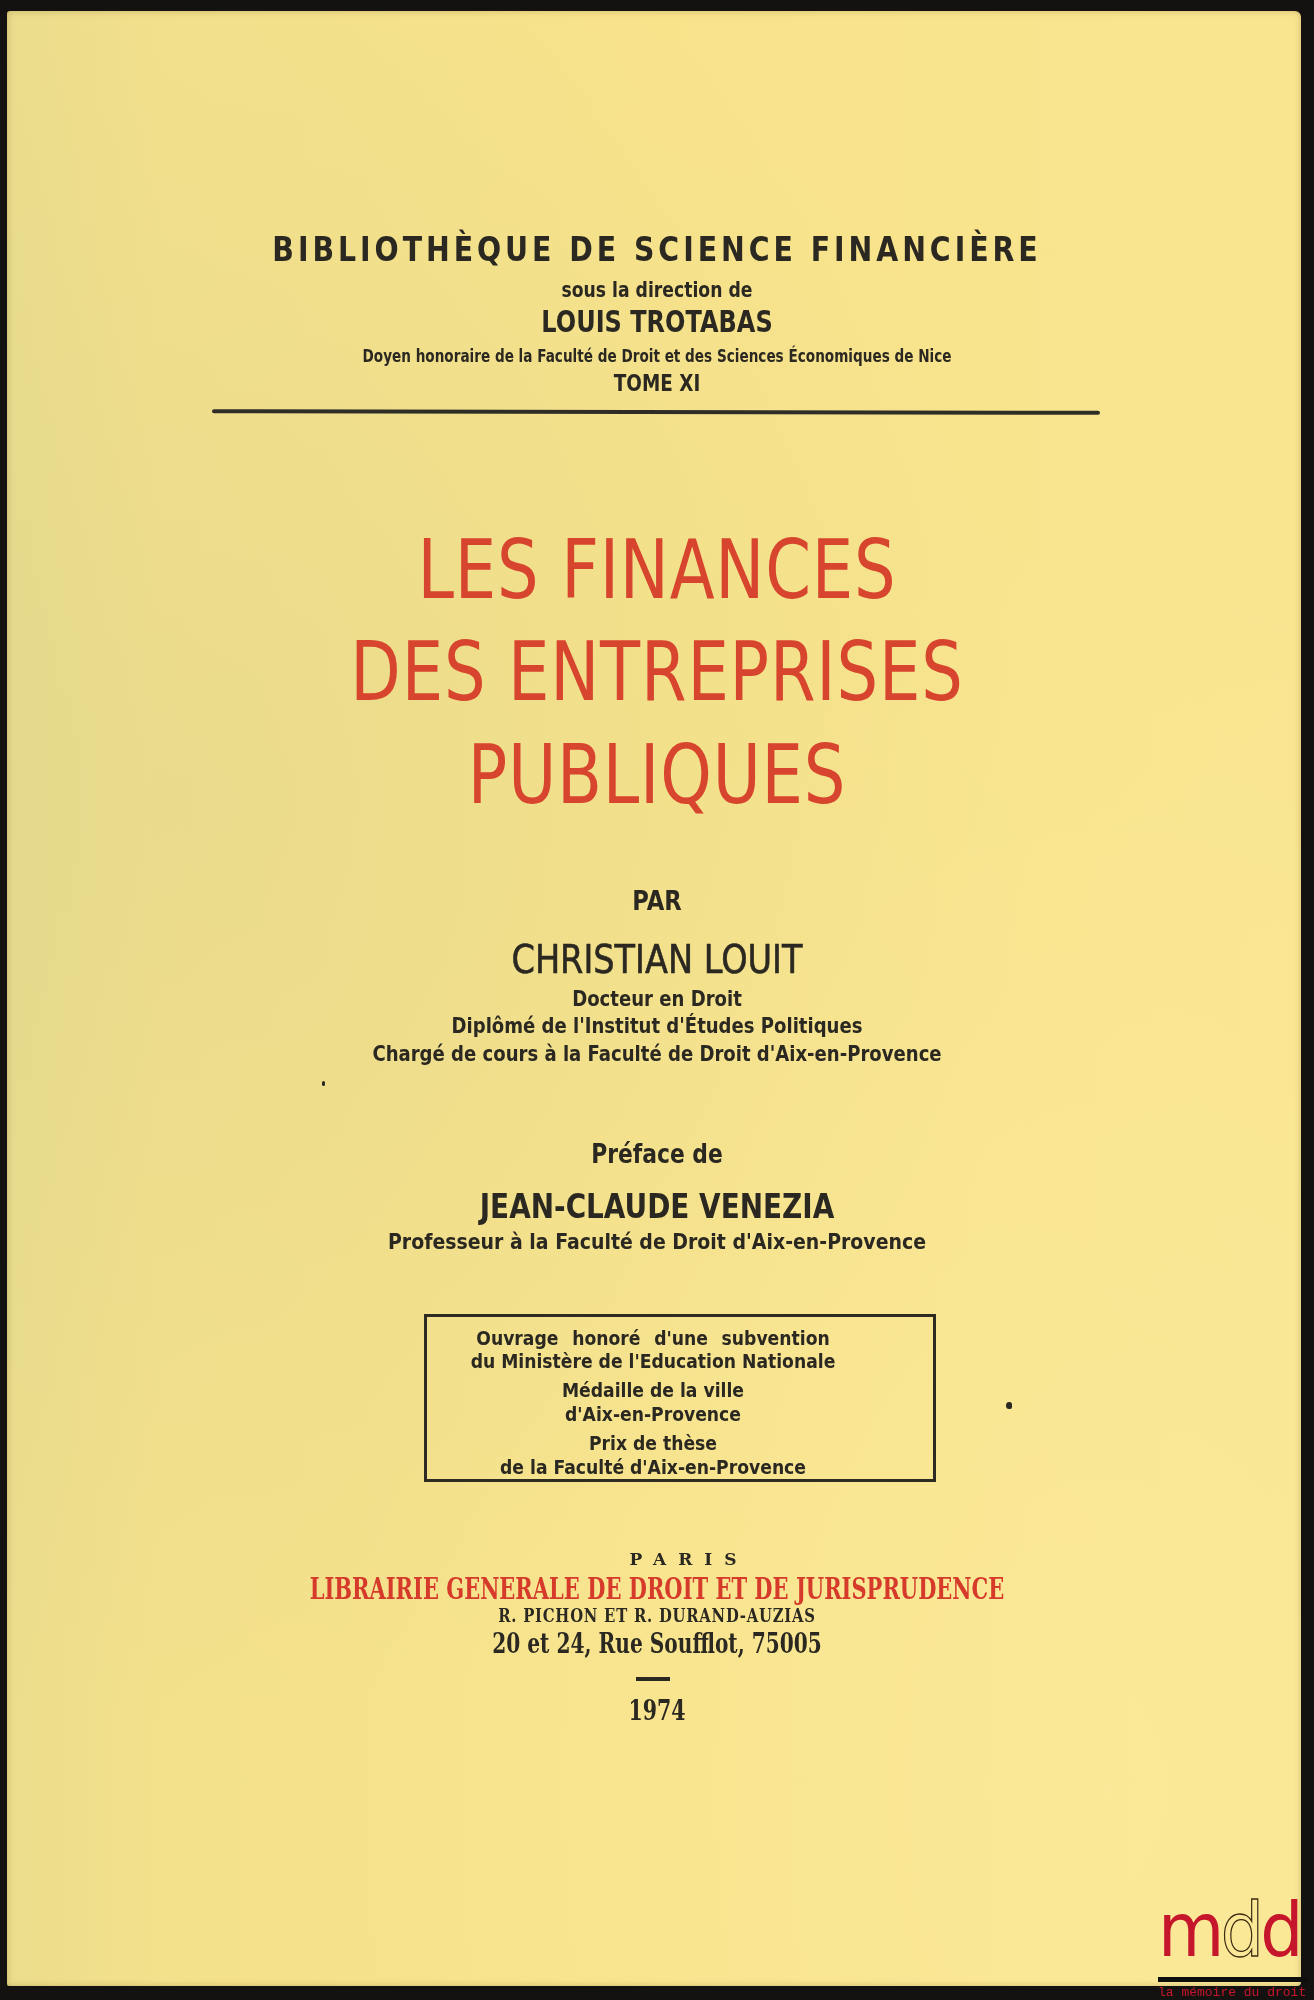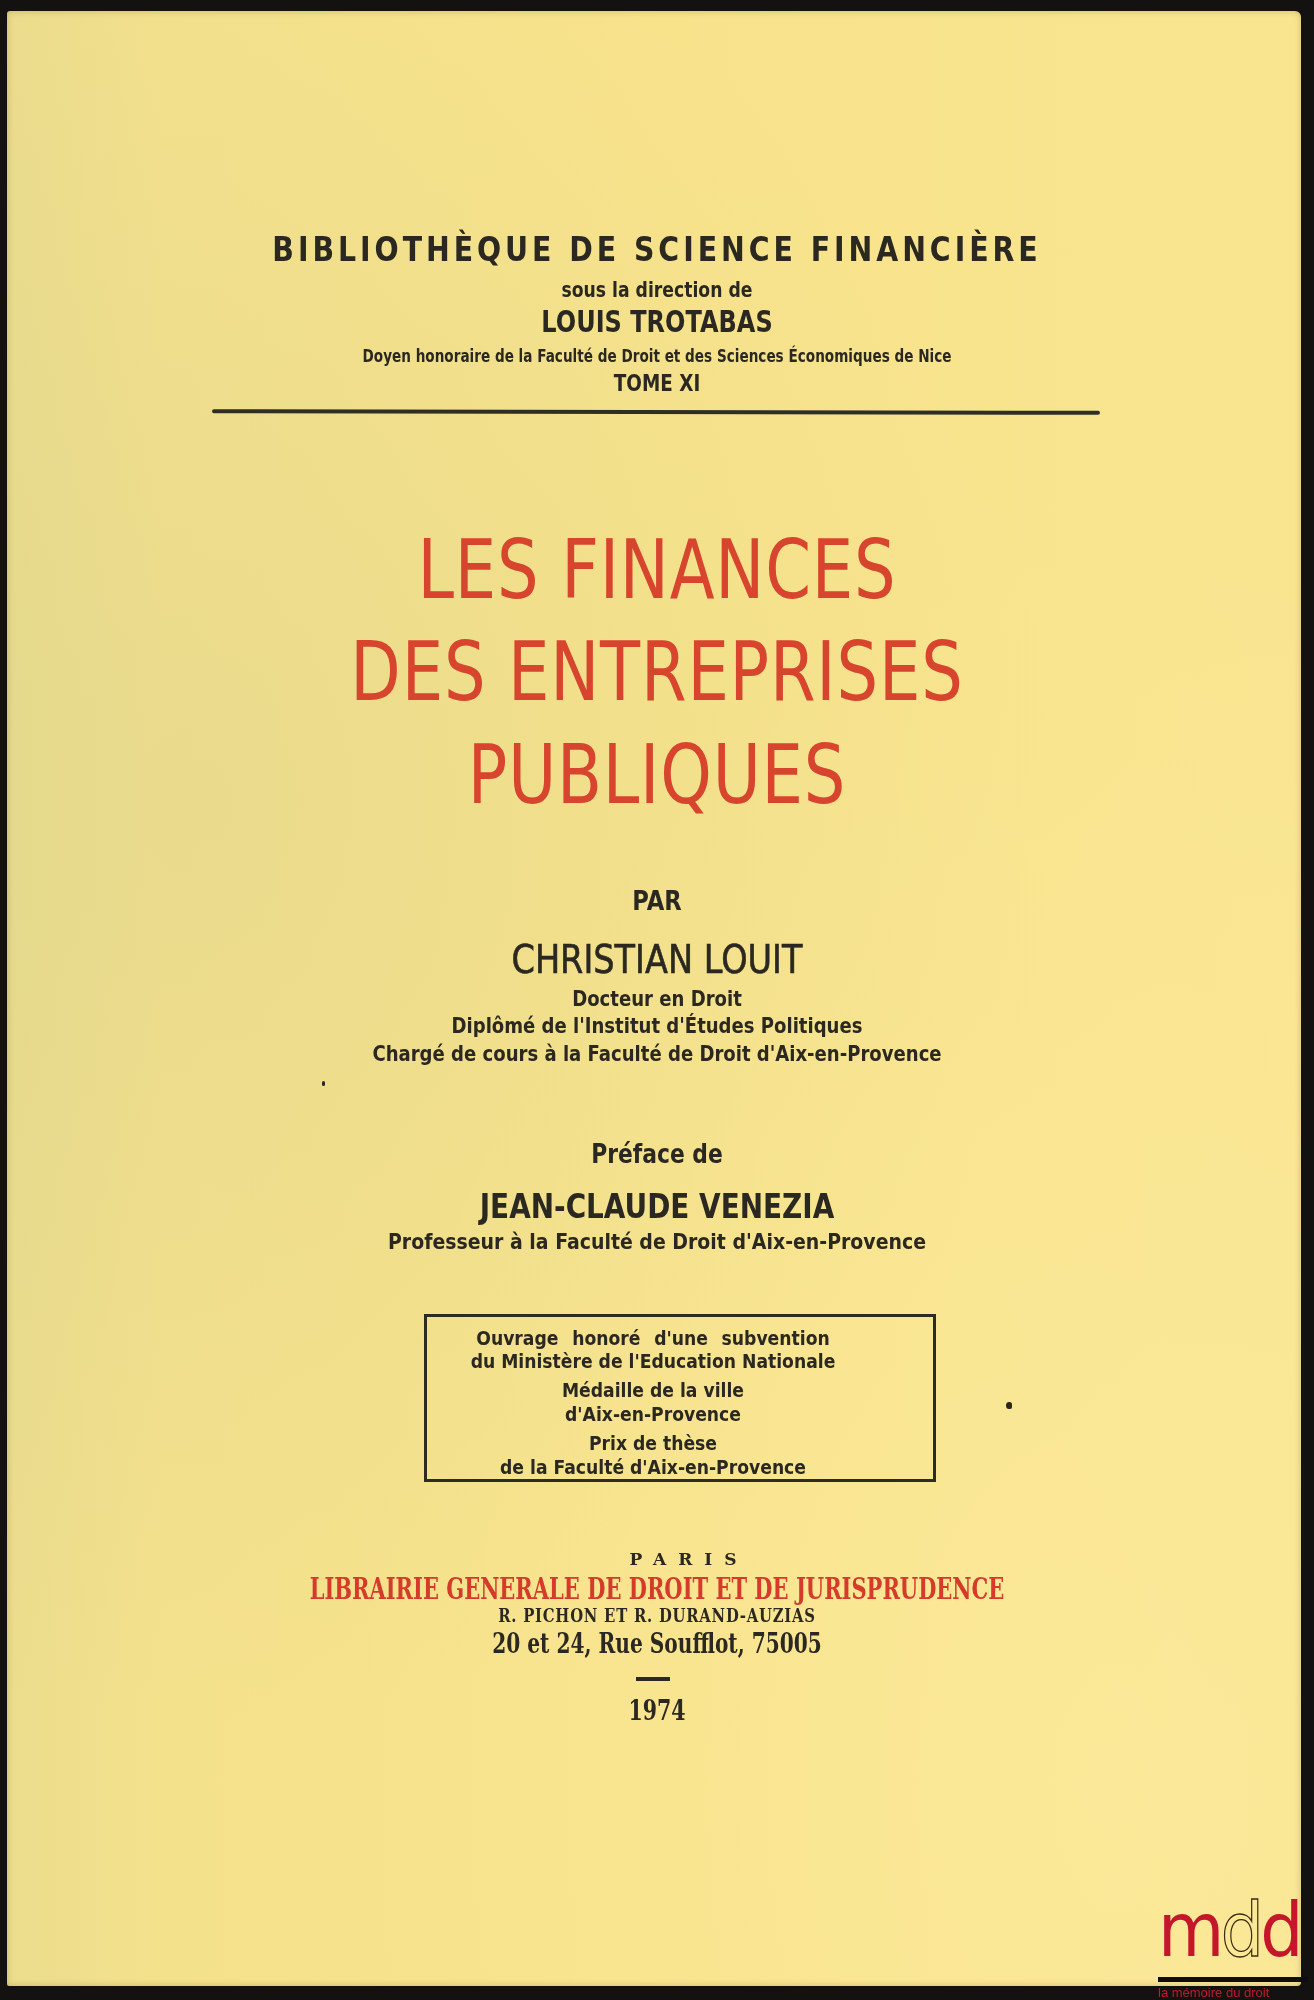--- a/index.html
+++ b/index.html
@@ -160,21 +160,21 @@
       left: 0;
       top: 84px;
       width: 150px;
       height: 5px;
       background: #0e0e0e;
     }
     .logo-tag {
       position: absolute;
       left: 0;
       top: 92px;
-      font-family: Liberation Sans, sans-serif;
+      font-family: Liberation Mono, monospace;
       font-size: 13px;
       line-height: 15px;
       color: #c5162b;
       white-space: nowrap;
     }
   </style>
 </head>
 <body>
 
 <div class="cover"></div>

